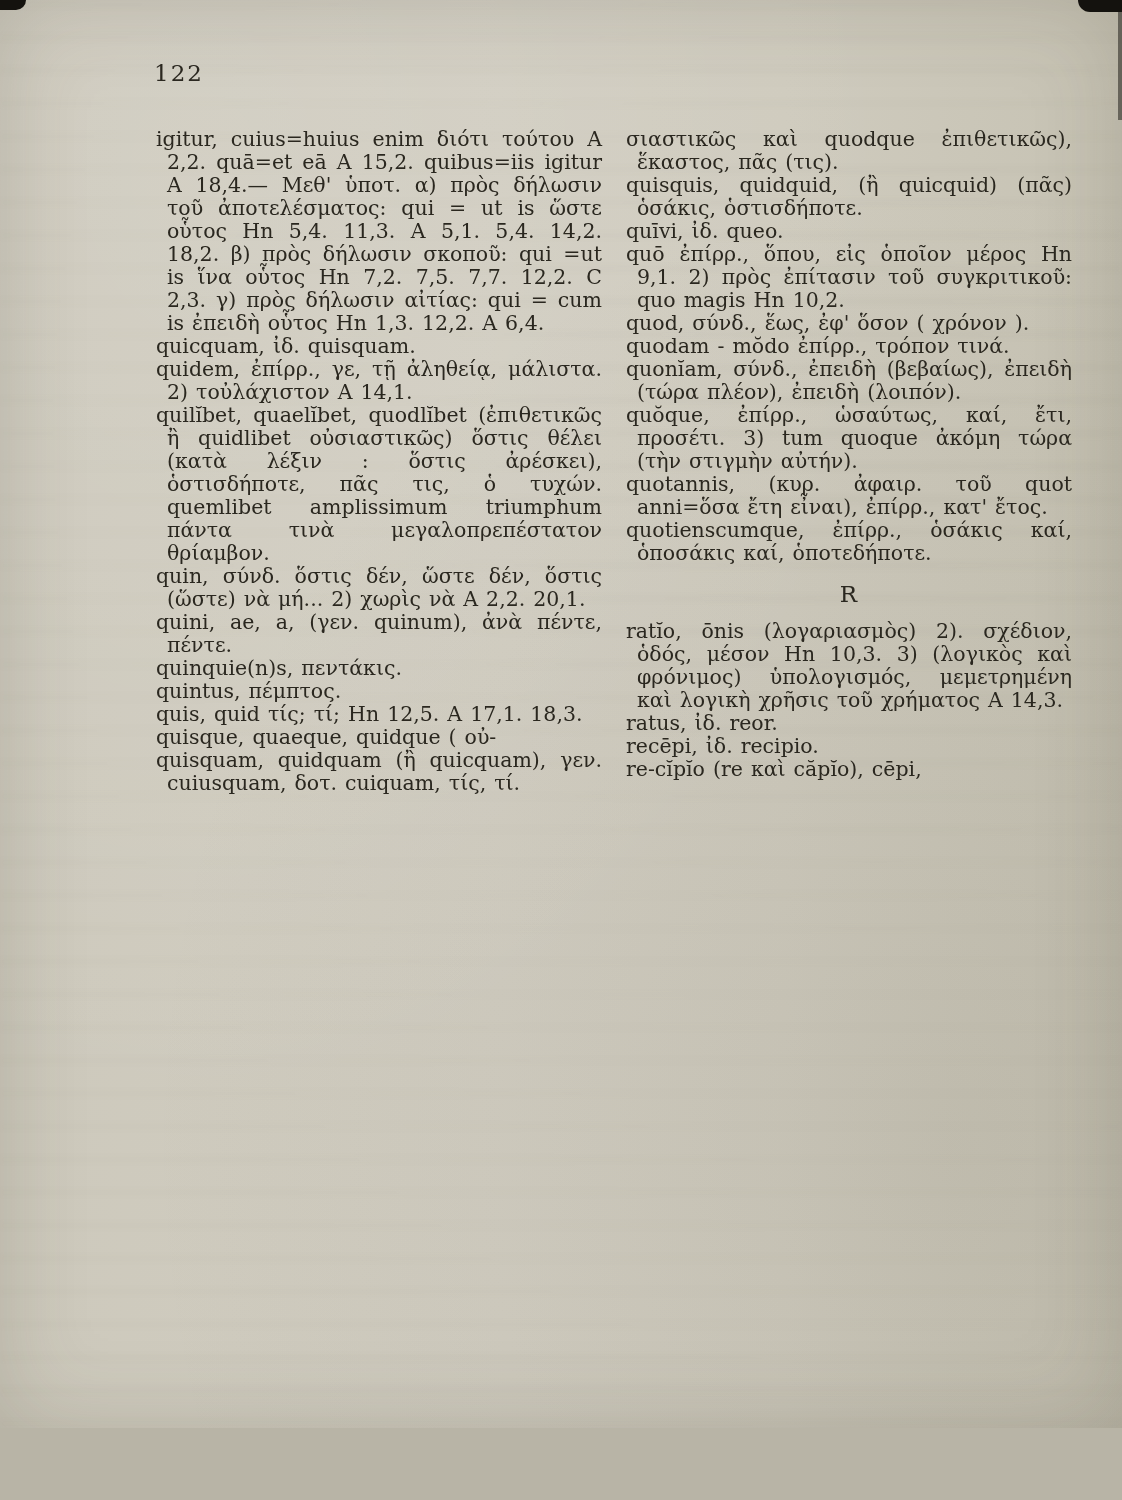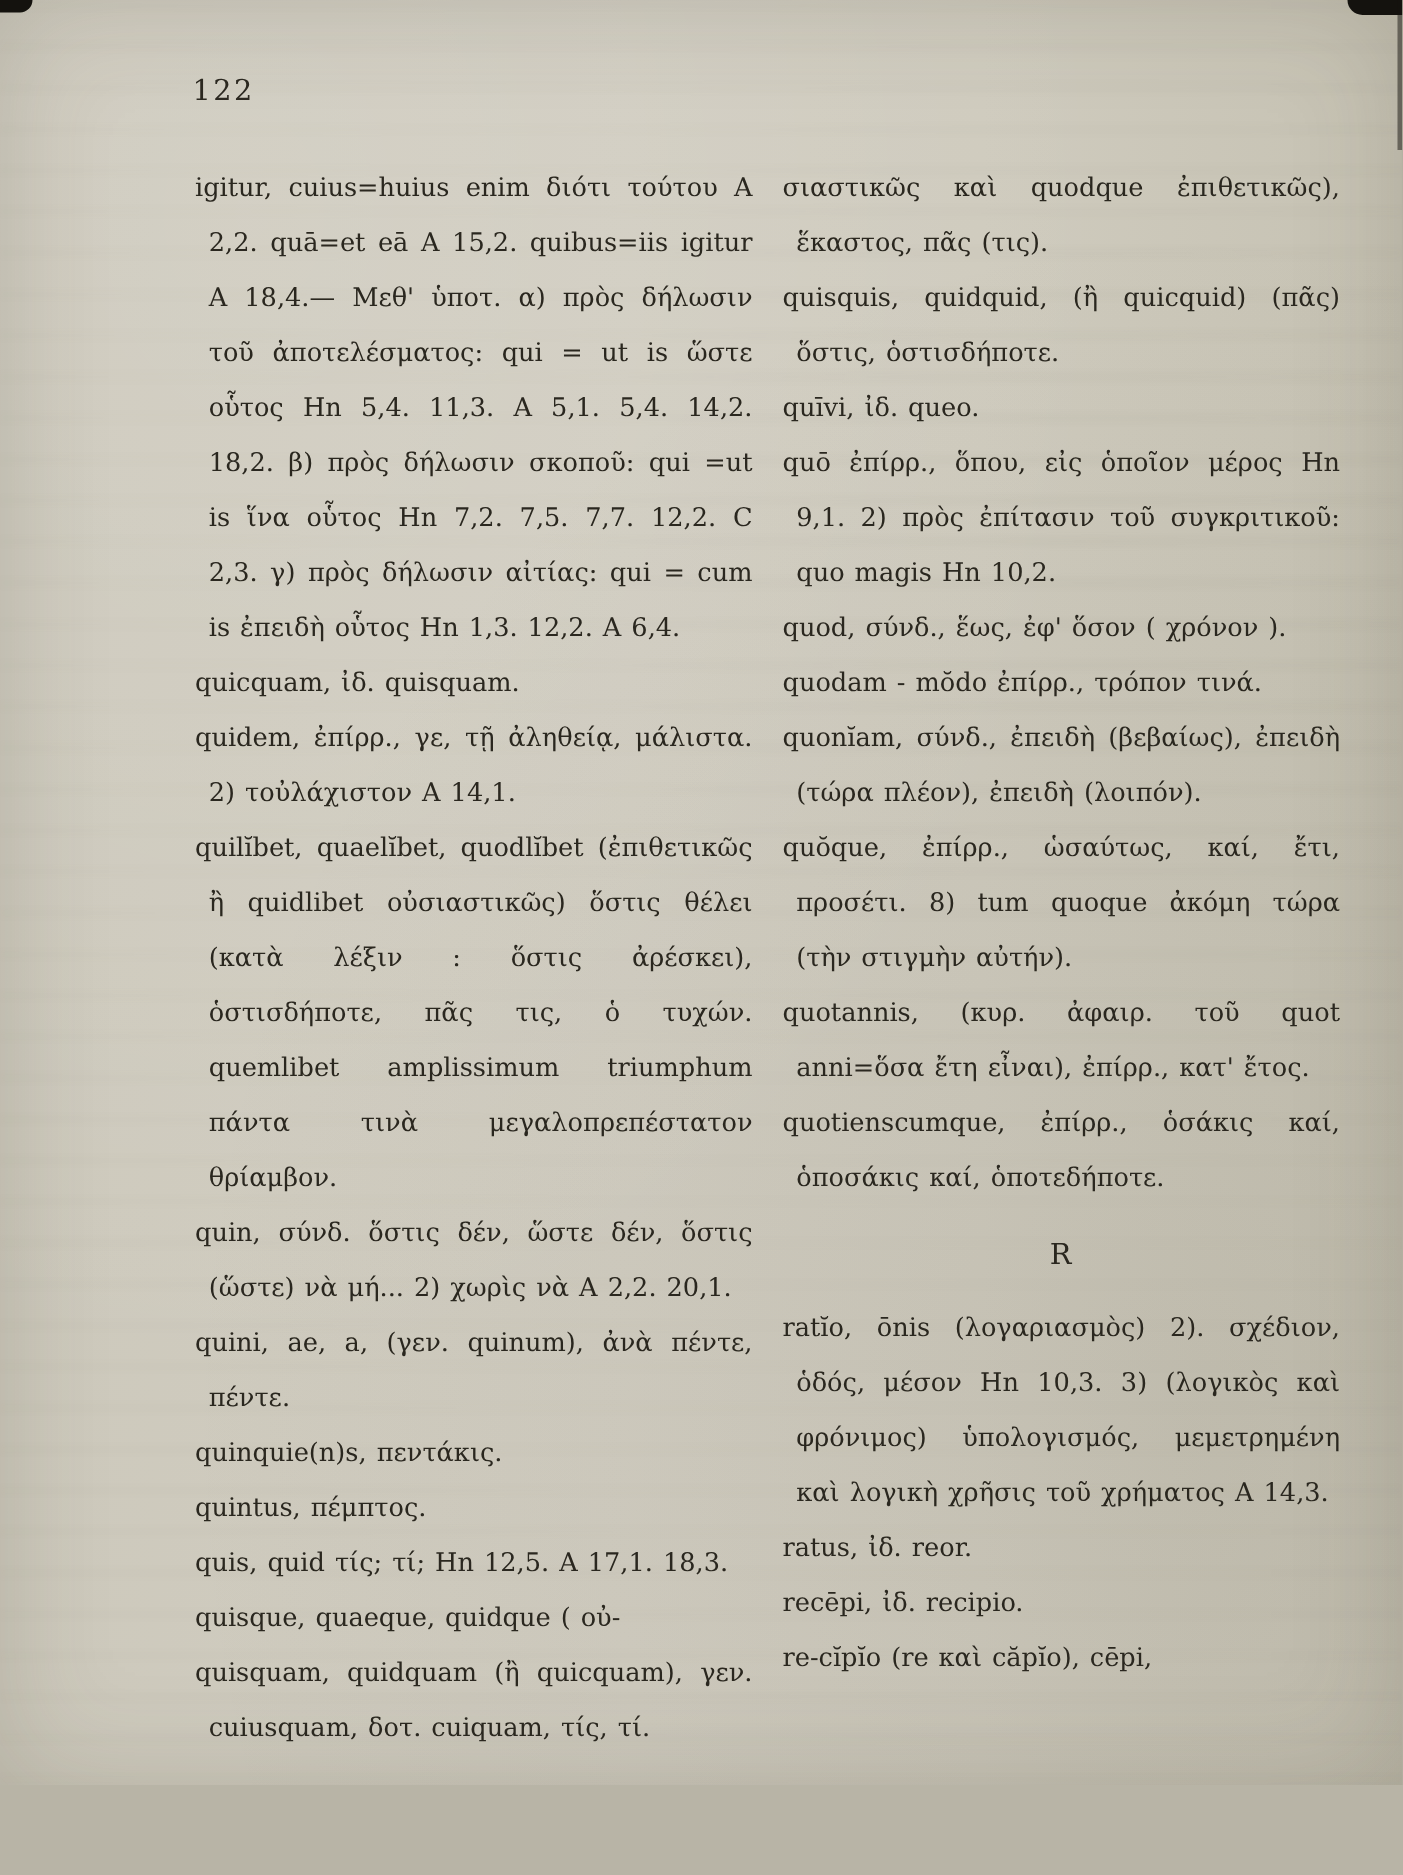--- a/index.html
+++ b/index.html
@@ -59,21 +59,21 @@
     position: absolute;
     left: 156px;
     top: 128px;
     width: 916px;
     display: flex;
     gap: 24px;
   }
   .column {
     width: 446px;
     font-size: 20.5px;
-    line-height: 44px;
+    line-height: 23px;
     text-align: justify;
     color: #2a271f;
   }
   .entry {
     margin: 0;
     padding-left: 11px;
     text-indent: -11px;
     word-spacing: 1.5px;
   }
   .section-heading {
@@ -108,27 +108,27 @@
       <p class="entry">quini, ae, a, (γεν. quinum), ἀνὰ πέντε, πέντε.</p>
       <p class="entry">quinquie(n)s, πεντάκις.</p>
       <p class="entry">quintus, πέμπτος.</p>
       <p class="entry">quis, quid τίς; τί; Hn 12,5. Α 17,1. 18,3.</p>
       <p class="entry">quisque, quaeque, quidque ( οὐ-</p>
       <p class="entry">quisquam, quidquam (ἢ quicquam), γεν. cuiusquam, δοτ. cuiquam, τίς, τί.</p>
     </div>
 
     <div class="column">
       <p class="entry">σιαστικῶς καὶ quodque ἐπιθετικῶς), ἕκαστος, πᾶς (τις).</p>
-      <p class="entry">quisquis, quidquid, (ἢ quicquid) (πᾶς) ὅστις, ὁστισδήποτε.</p>
+      <p class="entry">quisquis, quidquid, (ἢ quicquid) (πᾶς) ὁσάκις, ὁστισδήποτε.</p>
       <p class="entry">quīvi, ἰδ. queo.</p>
       <p class="entry">quō ἐπίρρ., ὅπου, εἰς ὁποῖον μέρος Hn 9,1. 2) πρὸς ἐπίτασιν τοῦ συγκριτικοῦ: quo magis Hn 10,2.</p>
       <p class="entry">quod, σύνδ., ἕως, ἐφ' ὅσον ( χρόνον ).</p>
       <p class="entry">quodam - mŏdo ἐπίρρ., τρόπον τινά.</p>
       <p class="entry">quonĭam, σύνδ., ἐπειδὴ (βεβαίως), ἐπειδὴ (τώρα πλέον), ἐπειδὴ (λοιπόν).</p>
-      <p class="entry">quŏque, ἐπίρρ., ὡσαύτως, καί, ἔτι, προσέτι. 8) tum quoque ἀκόμη τώρα (τὴν στιγμὴν αὐτήν).</p>
+      <p class="entry">quŏque, ἐπίρρ., ὡσαύτως, καί, ἔτι, προσέτι. 3) tum quoque ἀκόμη τώρα (τὴν στιγμὴν αὐτήν).</p>
       <p class="entry">quotannis, (κυρ. ἀφαιρ. τοῦ quot anni=ὅσα ἔτη εἶναι), ἐπίρρ., κατ' ἔτος.</p>
       <p class="entry">quotienscumque, ἐπίρρ., ὁσάκις καί, ὁποσάκις καί, ὁποτεδήποτε.</p>
 
       <p class="entry section-heading">R</p>
 
       <p class="entry">ratĭo, ōnis (λογαριασμὸς) 2). σχέδιον, ὁδός, μέσον Hn 10,3. 3) (λογικὸς καὶ φρόνιμος) ὑπολογισμός, μεμετρημένη καὶ λογικὴ χρῆσις τοῦ χρήματος Α 14,3.</p>
       <p class="entry">ratus, ἰδ. reor.</p>
       <p class="entry">recēpi, ἰδ. recipio.</p>
       <p class="entry">re-cĭpĭo (re καὶ căpĭo), cēpi,</p>
     </div>

